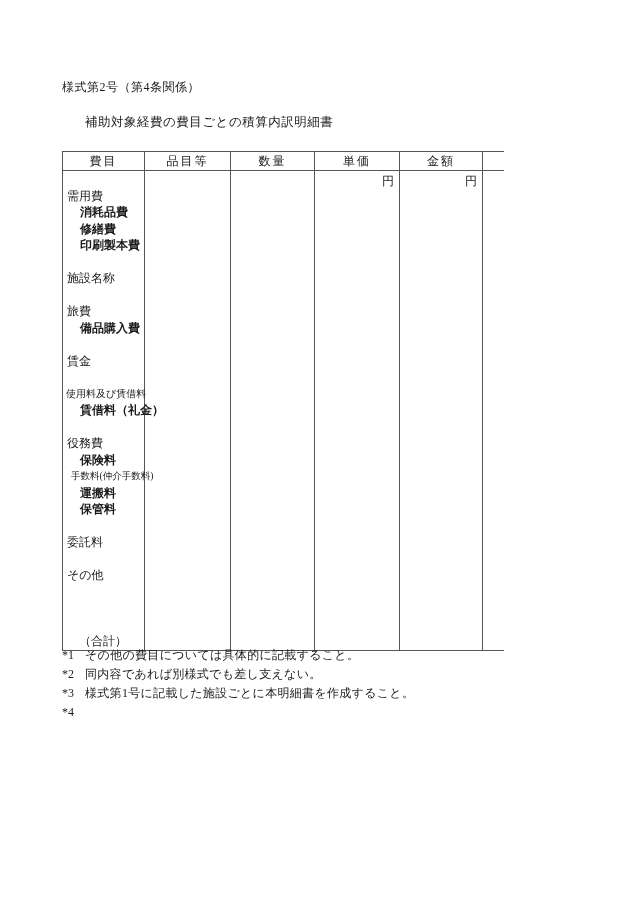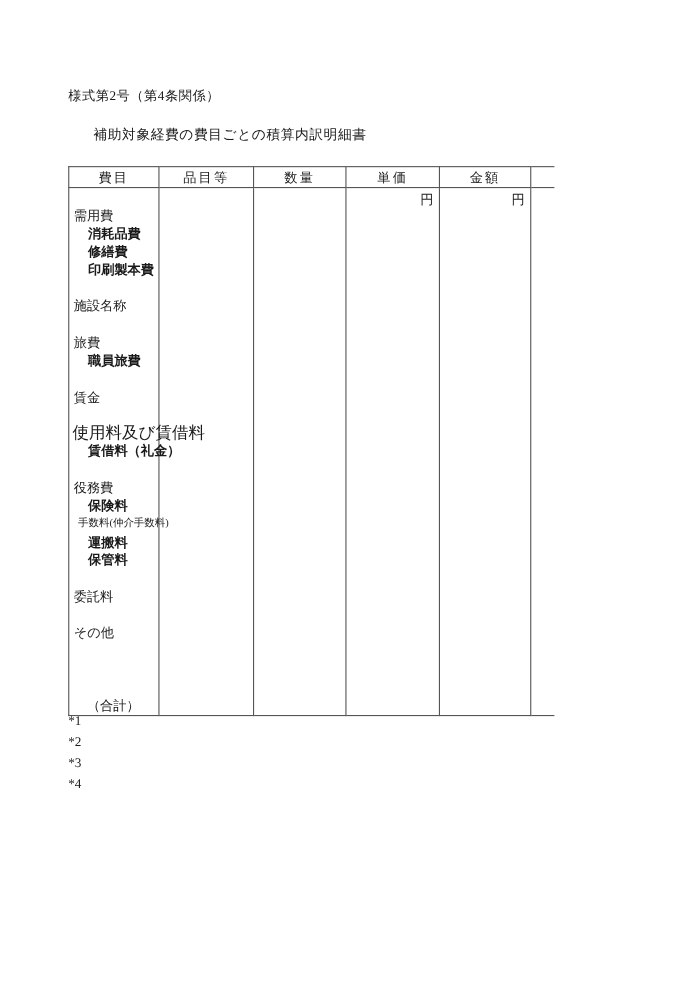--- a/index.html
+++ b/index.html
@@ -27,21 +27,21 @@
   table.breakdown{border:1px solid #333;}
   th.hdr{height:18px;font-size:12px;text-align:center;letter-spacing:2px;background:#fff;margin-top:40px;}
   td.bodycell{height:474px;vertical-align:top;font-size:12px;}
   td.yen-cell{text-align:right;}
   .yen{display:block;padding:3px 5px 0 0;font-size:12px;line-height:14px;}
 
   .lines{padding-top:0;}
   .ln{height:16.5px;line-height:16.5px;font-size:12px;white-space:nowrap;overflow:visible;}
   .ln.main{padding-left:4px;}
   .ln.sub{padding-left:17px;font-weight:bold;}
-  .ln.small-main{padding-left:3px;font-size:15px;}
+  .ln.small-main{padding-left:3px;font-size:10px;}
   .ln.small-sub{padding-left:8px;font-size:9.5px;}
   .ln.total{padding-left:16px;}
   .ln.blank{padding-left:0;}
 
   .footnotes{position:absolute;left:62px;top:646px;width:520px;}
   .fn{display:flex;line-height:19px;font-size:12px;}
   .fn .marker{width:23px;flex:0 0 23px;}
   .fn .txt{letter-spacing:.3px;}
 </style>
 </head>
@@ -79,21 +79,21 @@
           <div class="lines" id="expense-lines">
               <div class="ln blank">&nbsp;</div>
               <div class="ln main">需用費</div>
               <div class="ln sub">消耗品費</div>
               <div class="ln sub">修繕費</div>
               <div class="ln sub">印刷製本費</div>
               <div class="ln blank">&nbsp;</div>
               <div class="ln main">施設名称</div>
               <div class="ln blank">&nbsp;</div>
               <div class="ln main">旅費</div>
-              <div class="ln sub">職員旅費</div>
+              <div class="ln sub">備品購入費</div>
               <div class="ln blank">&nbsp;</div>
               <div class="ln main">賃金</div>
               <div class="ln blank">&nbsp;</div>
               <div class="ln small-main">使用料及び賃借料</div>
               <div class="ln sub">賃借料（礼金）</div>
               <div class="ln blank">&nbsp;</div>
               <div class="ln main">役務費</div>
               <div class="ln sub">保険料</div>
               <div class="ln small-sub">手数料(仲介手数料)</div>
               <div class="ln sub">運搬料</div>
@@ -117,25 +117,28 @@
           <span class="yen">円</span>
         </td>
         <td class="bodycell"></td>
       </tr>
     </tbody>
   </table>
 
   <div class="footnotes" id="footnotes">
       <div class="fn">
         <span class="marker">*1</span>
+        <span class="txt">その他の費目については具体的に記載すること。</span>
       </div>
       <div class="fn">
         <span class="marker">*2</span>
+        <span class="txt">同内容であれば別様式でも差し支えない。</span>
       </div>
       <div class="fn">
         <span class="marker">*3</span>
+        <span class="txt">様式第1号に記載した施設ごとに本明細書を作成すること。</span>
       </div>
       <div class="fn">
         <span class="marker">*4</span>
       </div>
     </div>
 
 </div>
 
 </body></html>

